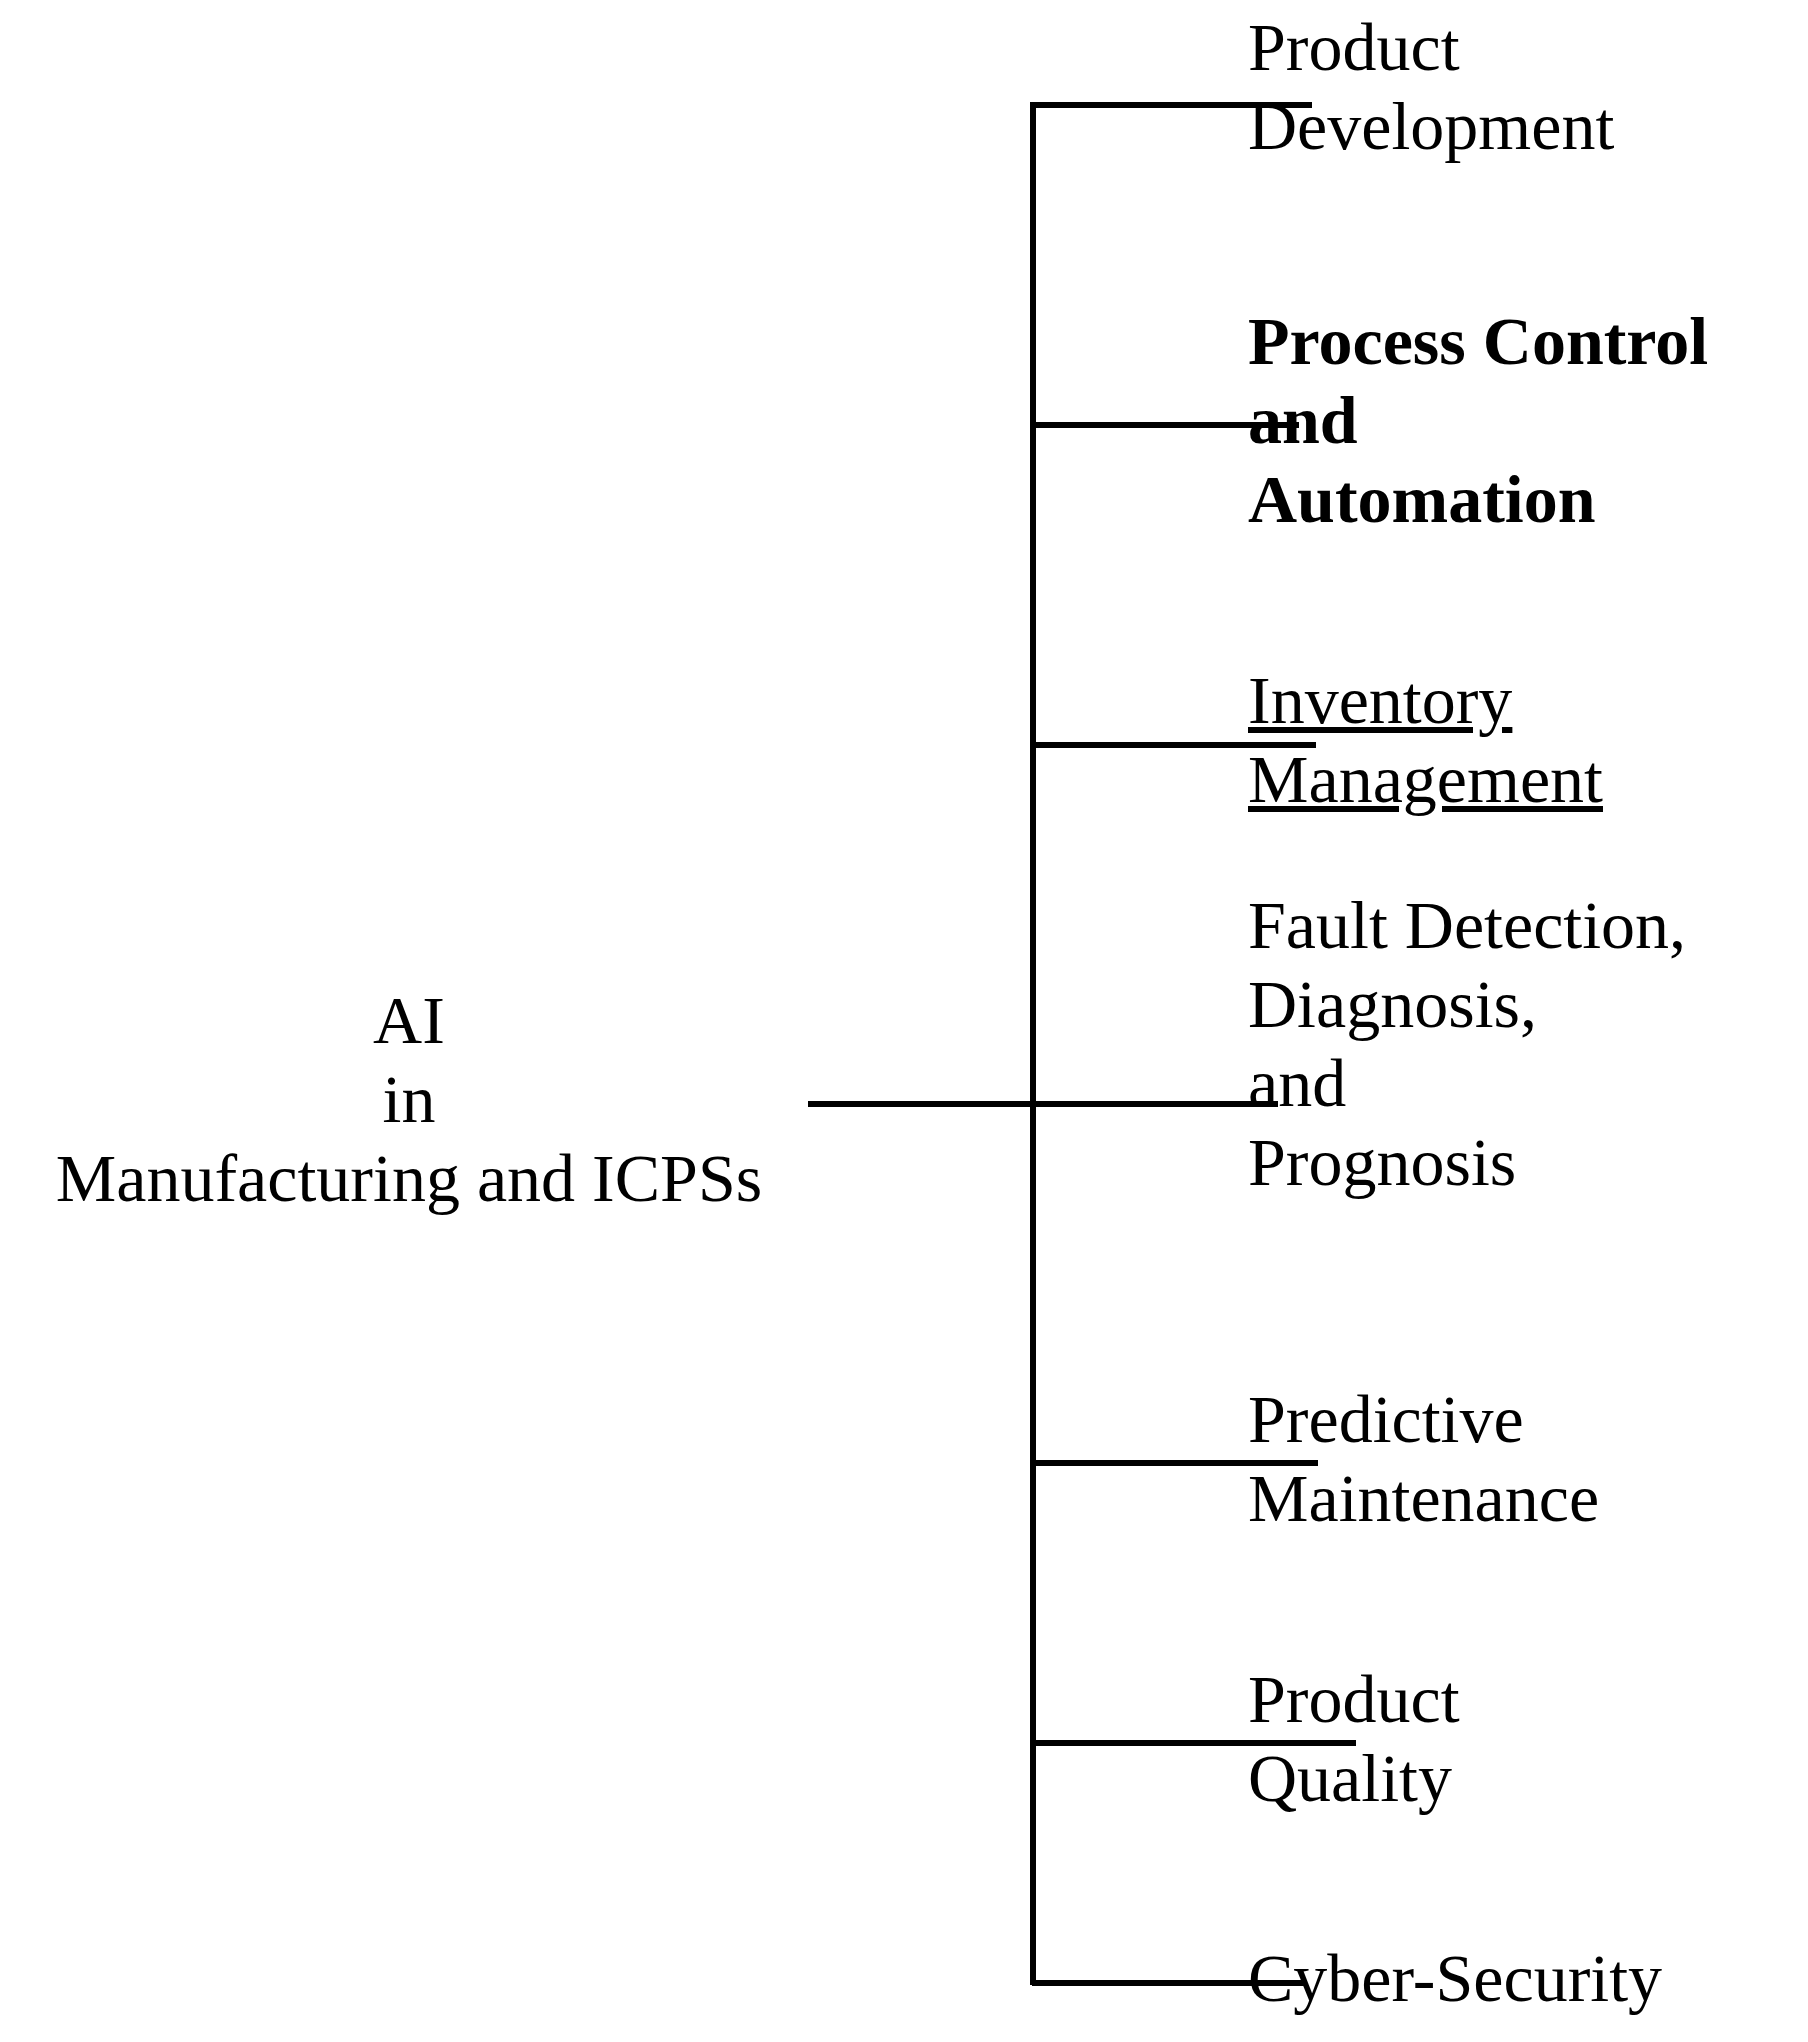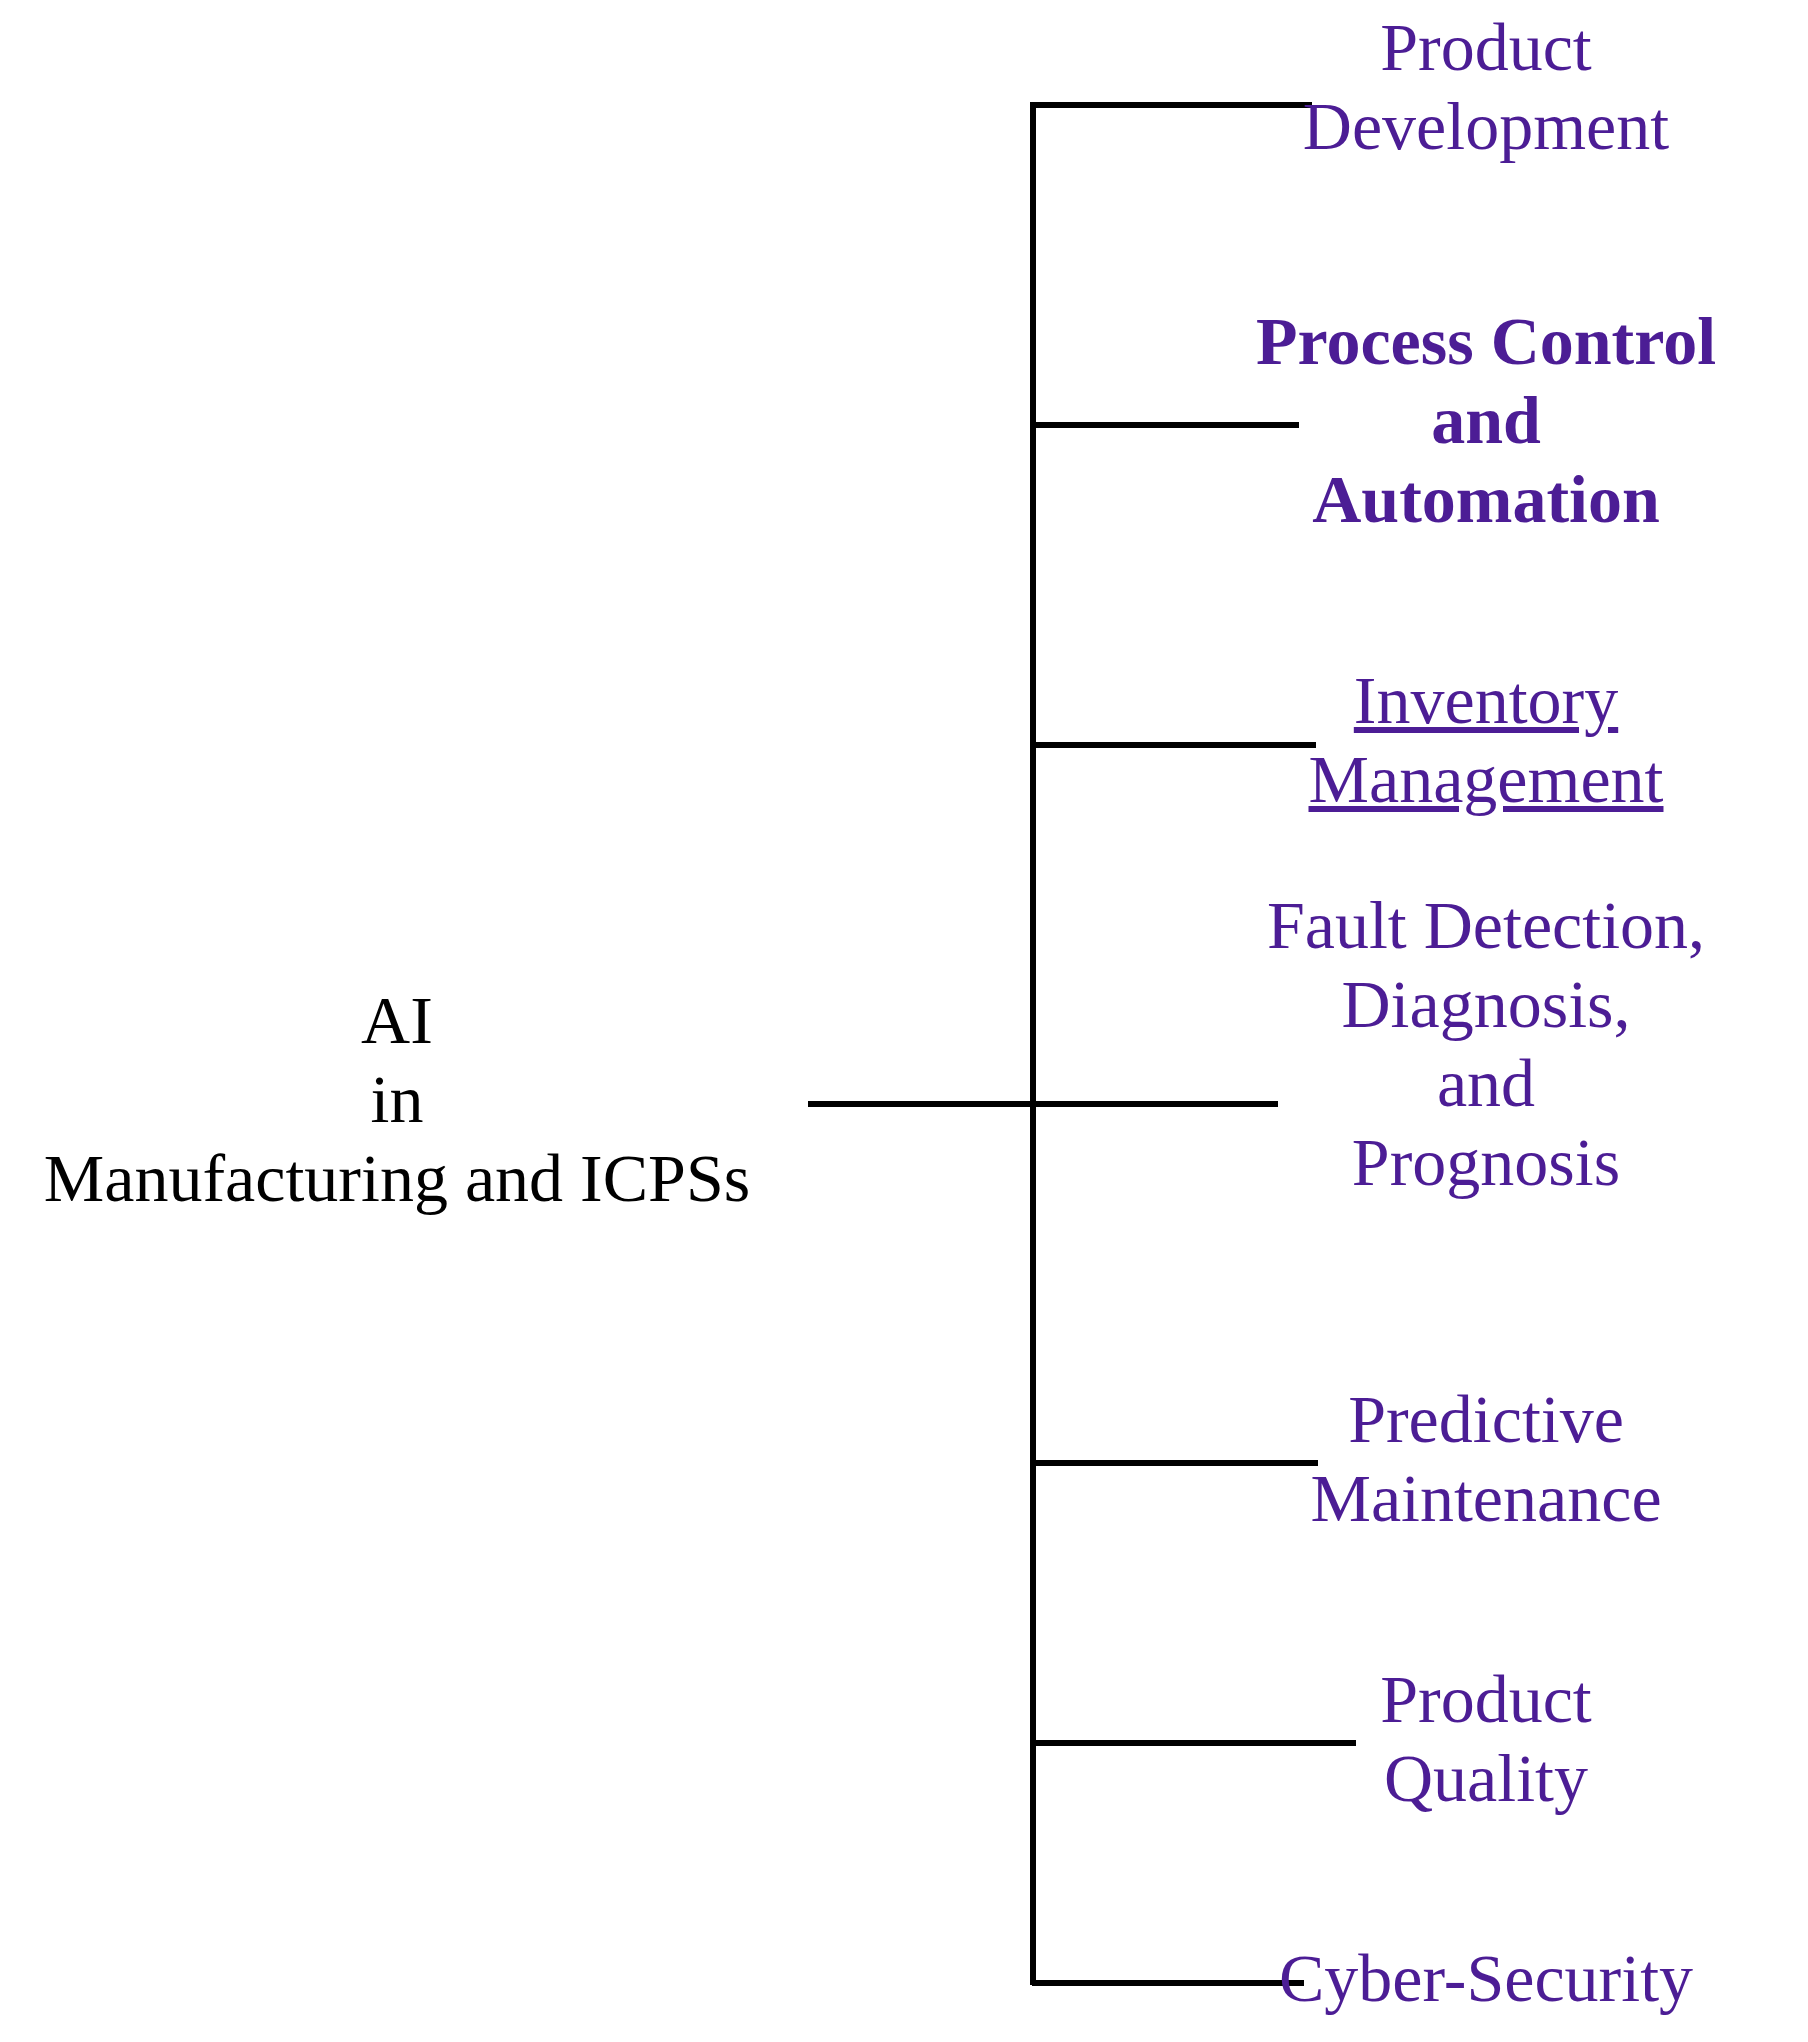--- a/index.html
+++ b/index.html
@@ -27,45 +27,44 @@
   .root-label {
     position: absolute;
     text-align: center;
     font-size: 68px;
     line-height: 79px;
     white-space: pre;
     color: #000000;
   }
   .leaf-label {
     position: absolute;
-    text-align: center;
     font-size: 68px;
     line-height: 79px;
     white-space: pre;
-    color: #4c1d95;
+    color: #000000;
   }
 </style>
 </head>
 <body>
 
 <div id="canvas">
 
   <div class="spine" style="left:1030px; top:102px; width:5.6px; height:1883px;"></div>
 
   <div class="branch-line" style="left:808px; top:1101px; width:226px; height:5.6px;"></div>
 
   <div class="branch-line" style="left:1032px; top:102px; width:280px; height:5.6px;"></div>
   <div class="branch-line" style="left:1032px; top:422px; width:267px; height:5.6px;"></div>
   <div class="branch-line" style="left:1032px; top:742px; width:284px; height:5.6px;"></div>
   <div class="branch-line" style="left:1032px; top:1101px; width:246px; height:5.6px;"></div>
   <div class="branch-line" style="left:1032px; top:1460px; width:286px; height:5.6px;"></div>
   <div class="branch-line" style="left:1032px; top:1740px; width:324px; height:5.6px;"></div>
   <div class="branch-line" style="left:1032px; top:1980px; width:272px; height:5.6px;"></div>
 
-  <div class="root-label" style="left:0px; top:981px; width:794px;">AI
+  <div class="root-label" style="left:12px; top:981px; width:794px;">AI
 in
 Manufacturing and ICPSs</div>
 
   <div class="leaf-label" style="left:1248px; top:8px; width:476px;">Product
 Development</div>
 
   <div class="leaf-label" style="left:1248px; top:302px; width:476px;font-weight:bold;">Process Control
 and
 Automation</div>
 

